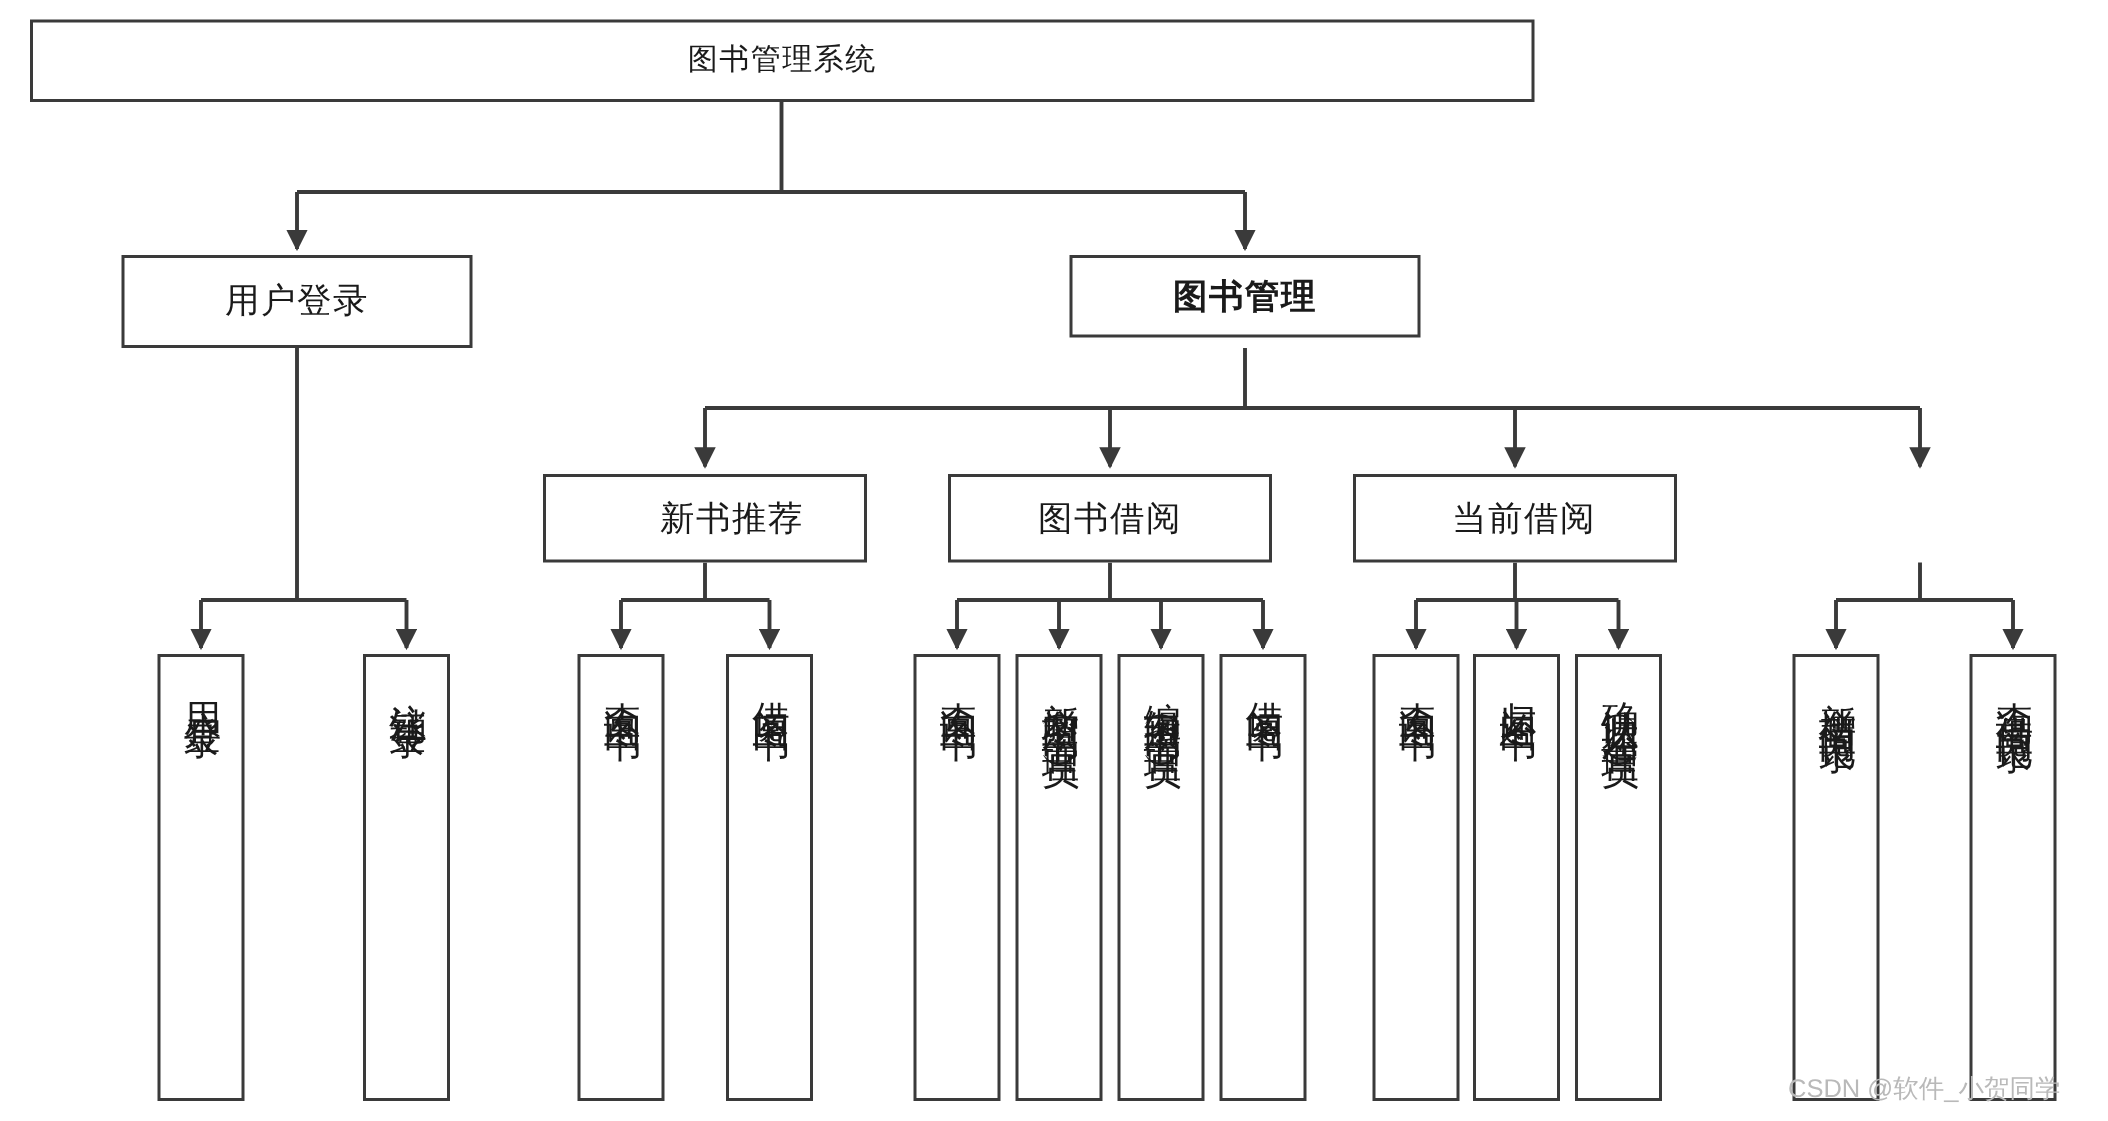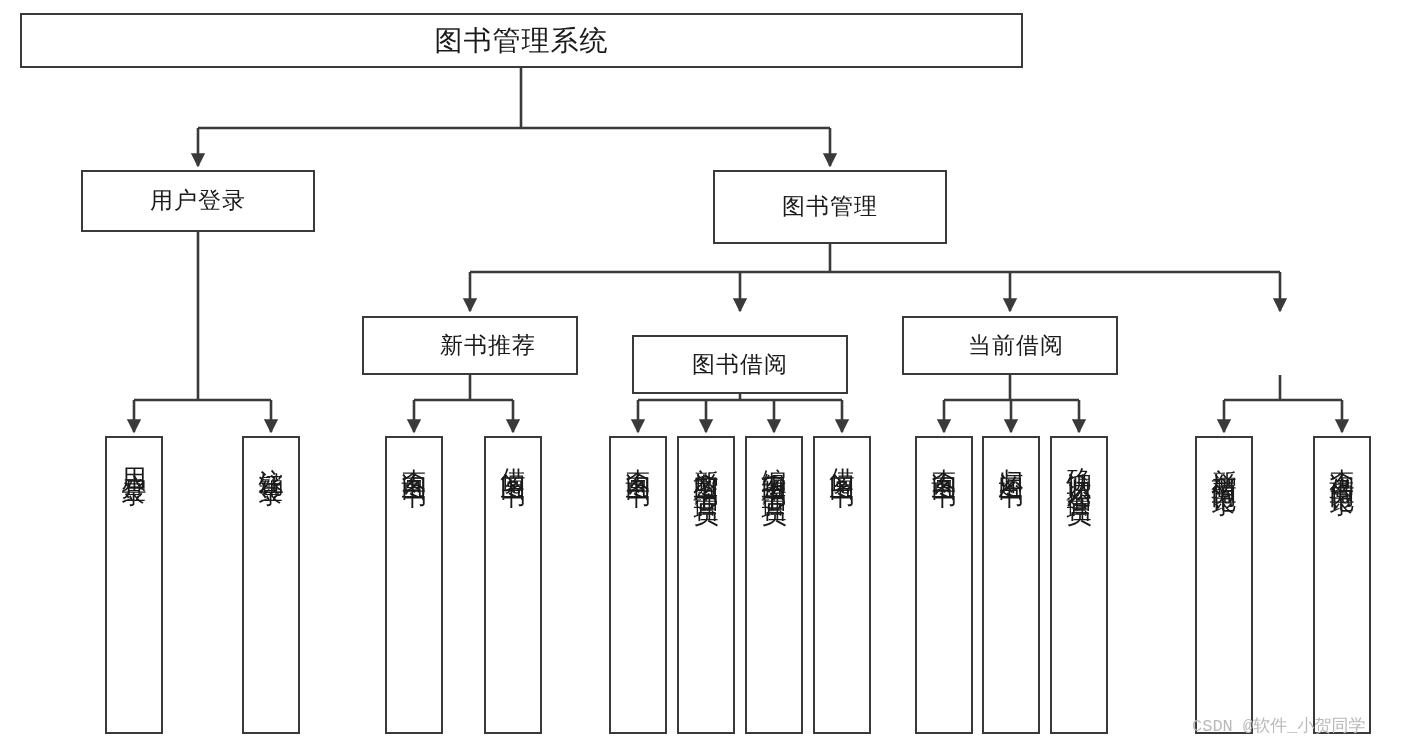--- a/index.html
+++ b/index.html
@@ -43,21 +43,21 @@
     line-height: 1.18;
     white-space: nowrap;
     color: #1a1a1a;
   }
   
   .node.horiz .node-label {
     font-size: 23px;
     letter-spacing: 1px;
   }
   .node.root .node-label {
-    font-size: 28px;
+    font-size: 20px;
     letter-spacing: 1px;
   }
   
   .node.vert {
     padding: 10px 0 10px 0;
     align-items: flex-start;
     justify-content: center;
   }
   .node.vert .node-label {
     writing-mode: vertical-rl;
@@ -67,21 +67,21 @@
     line-height: 1;
   }
   .watermark {
     position: absolute;
     left: 1192px;
     top: 714px;
     font-size: 17px;
     color: #b9b9b9;
     white-space: nowrap;
     z-index: 5;
-    font-family: Liberation Mono, monospace;
+    font-family: Liberation Sans, sans-serif;
   }
 </style>
 </head>
 <body>
 
 <div id="canvas">
 
   <svg id="edges" viewBox="0 0 1405 747" width="1405" height="747" xmlns="http://www.w3.org/2000/svg">
     <defs>
       <marker id="arrow" viewBox="0 0 10 10" refX="9" refY="5" markerWidth="5.5" markerHeight="5.5" orient="auto-start-reverse">
@@ -133,29 +133,29 @@
   </svg>
 
   <div class="node horiz root" style="left:20px; top:13px; width:1003px; height:55px;">
     <span class="node-label">图书管理系统</span>
   </div>
 
   <div class="node horiz" style="left:81px; top:170px; width:234px; height:62px;">
     <span class="node-label">用户登录</span>
   </div>
 
-  <div class="node horiz" style="left:713px; top:170px; width:234px; height:74px;">
+  <div class="node horiz" style="left:713px; top:170px; width:234px; height:55px;font-weight:bold;">
     <span class="node-label">图书管理</span>
   </div>
 
   <div class="node horiz" style="left:362px; top:316px; width:216px; height:59px;padding-left:36px;">
     <span class="node-label">新书推荐</span>
   </div>
 
-  <div class="node horiz" style="left:632px; top:316px; width:216px; height:59px;margin-top:19px;">
+  <div class="node horiz" style="left:632px; top:316px; width:216px; height:59px;">
     <span class="node-label">图书借阅</span>
   </div>
 
   <div class="node horiz" style="left:902px; top:316px; width:216px; height:59px;padding-left:12px;">
     <span class="node-label">当前借阅</span>
   </div>
 
 
   <div class="node vert" style="left:105px; top:436px; width:58px; height:298px;">
     <span class="node-label">用户登录</span>

